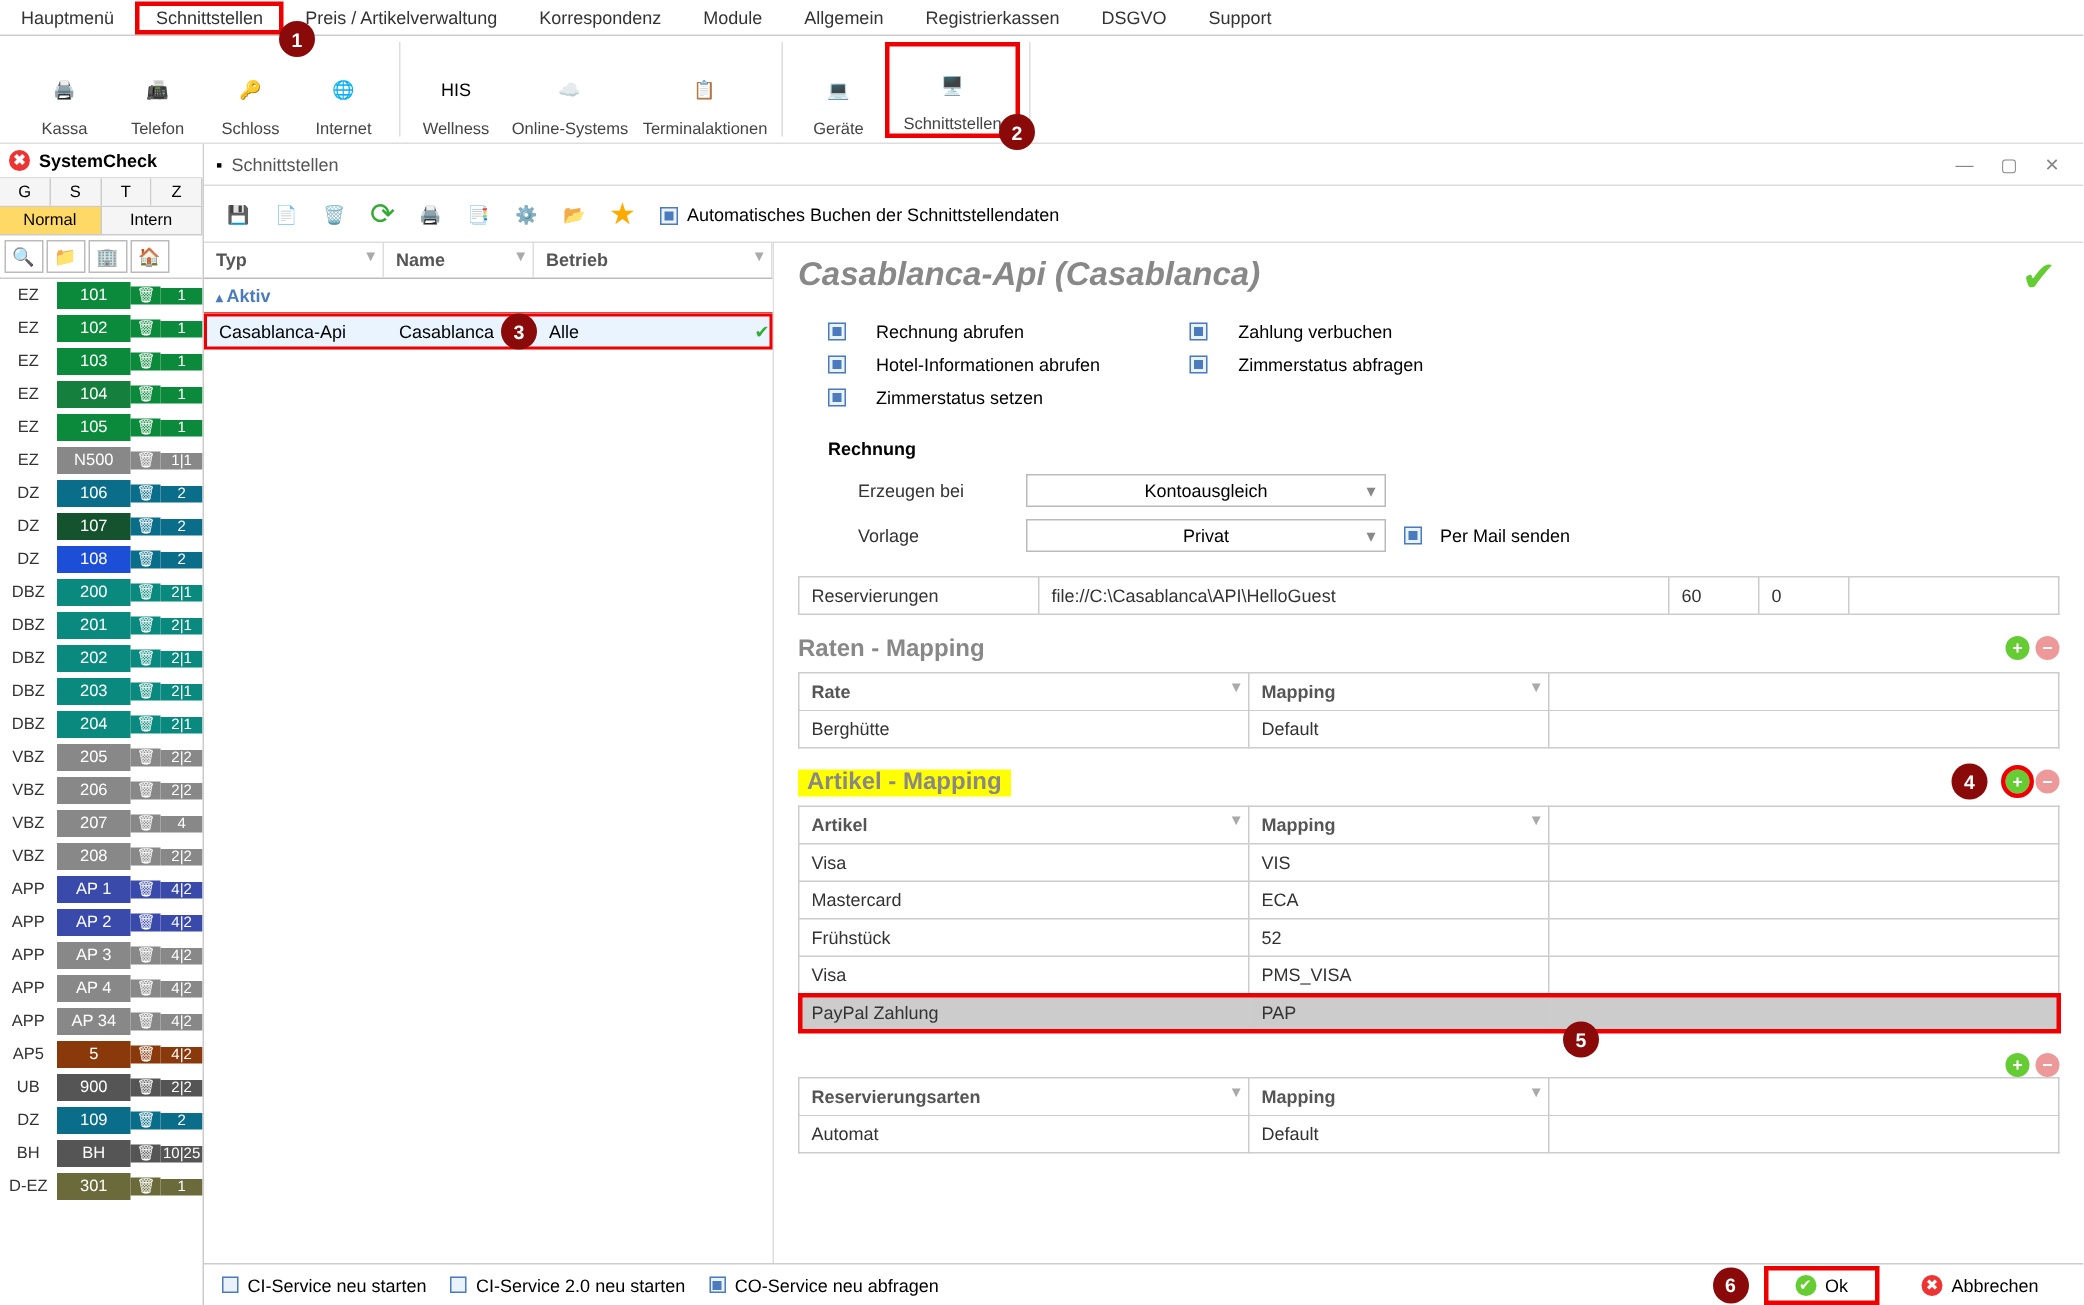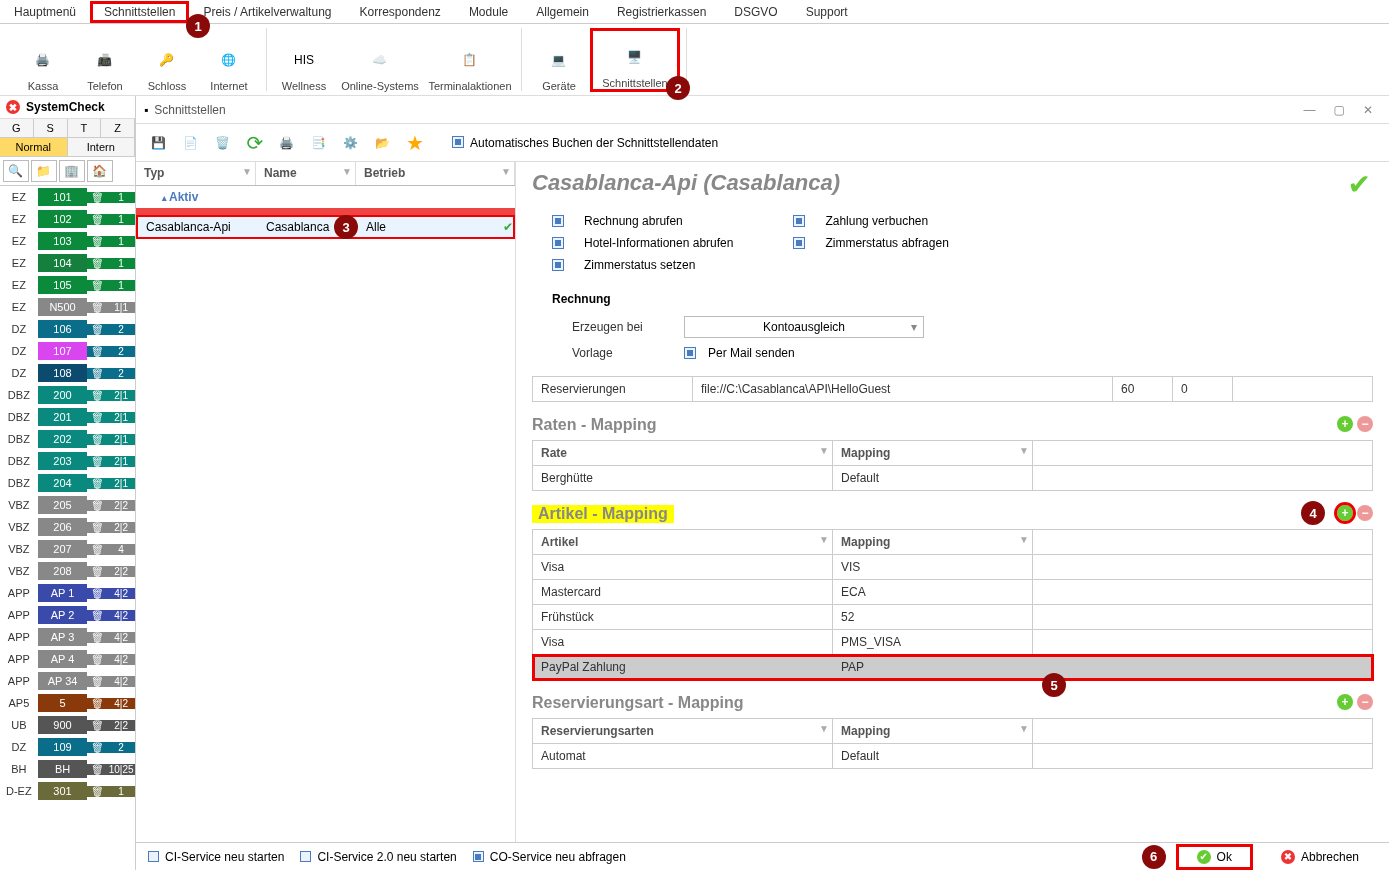--- a/index.html
+++ b/index.html
@@ -29,29 +29,29 @@
 .roomrow .rt{width:38px;text-align:center;font-size:11px;color:#333}
 .roomrow .rn{width:50px;text-align:center;color:#fff;font-size:11px;padding:3px 0}
 .roomrow .ri{width:20px;text-align:center;color:#fff;font-size:10px}
 .roomrow .rc{width:28px;text-align:center;color:#fff;font-size:10px}
 .content{position:absolute;left:136px;top:96px;right:0;bottom:0;display:flex;flex-direction:column}
 .winhdr{display:flex;align-items:center;padding:4px 8px;background:#fff;border-bottom:1px solid #ddd;height:28px}
 .winhdr .wtitle{margin-left:6px;color:#555}
 .winctrl{margin-left:auto;display:flex;gap:18px;padding-right:8px;color:#888}
 .toolbar{display:flex;align-items:center;padding:4px 8px;background:#fff;border-bottom:1px solid #ddd;height:38px;gap:2px}
 .tbtn{width:30px;height:30px;display:flex;align-items:center;justify-content:center;cursor:pointer}
-.autocheck{display:flex;align-items:flex-start;gap:6px;margin-left:20px}
+.autocheck{display:flex;align-items:flex-end;gap:6px;margin-left:8px}
 .cbx{width:12px;height:12px;border:1px solid #4a7bbd;background:#eaf2fb;display:inline-flex;align-items:center;justify-content:center}
 .cbx.on::after{content:"";width:6px;height:6px;background:#4a7bbd}
 .mainflex{display:flex;flex:1;overflow:hidden}
 .listpane{width:380px;border-right:1px solid #ddd;display:flex;flex-direction:column}
 .listhdr{display:flex;background:#fff;border-bottom:1px solid #bbb;height:24px}
 .listhdr .col{padding:4px 8px;font-weight:bold;color:#555;border-right:1px solid #ddd;position:relative}
 .filt{position:absolute;right:3px;top:4px;color:#aaa;font-size:10px}
-.grouprow{background:#fff;padding:4px 26px;color:#4a7bbd;font-weight:bold;border-bottom:7px solid #ef4444}
+.grouprow{background:#fff;padding:4px 8px;color:#4a7bbd;font-weight:bold;border-bottom:1px solid #ef4444}
 .grouprow::before{content:"▴ ";font-size:9px}
 .datarow{display:flex;background:#eaf4ff;height:24px;align-items:center;border:2px solid #e00}
 .datarow .cell{padding:3px 8px}
 .datarow .chk{width:18px;text-align:center;color:#3a3}
 .detailpane{flex:1;padding:8px 16px;overflow-y:auto;position:relative}
 .dtitle{font-size:22px;font-style:italic;font-weight:bold;color:#888;margin-bottom:10px}
 .okbig{position:absolute;right:18px;top:6px;color:#6c3;font-size:28px}
 .cbrow{display:flex;align-items:center;gap:20px;padding:2px 0}
 .cbgrid{display:flex;gap:60px;padding:6px 20px}
 .cbcol{display:flex;flex-direction:column;gap:4px}
@@ -206,27 +206,27 @@
         <div class="rc" style="background:#888">1|1</div>
       </div>
       <div class="roomrow">
         <div class="rt">DZ</div>
         <div class="rn" style="background:#0a6e8a">106</div>
         <div class="ri" style="background:#0a6e8a">🗑</div>
         <div class="rc" style="background:#0a6e8a">2</div>
       </div>
       <div class="roomrow">
         <div class="rt">DZ</div>
-        <div class="rn" style="background:#d946ef">107</div>
+        <div class="rn" style="background:#14532d">107</div>
         <div class="ri" style="background:#0a6e8a">🗑</div>
         <div class="rc" style="background:#0a6e8a">2</div>
       </div>
       <div class="roomrow">
         <div class="rt">DZ</div>
-        <div class="rn" style="background:#0c4a6e">108</div>
+        <div class="rn" style="background:#1d4ed8">108</div>
         <div class="ri" style="background:#0a6e8a">🗑</div>
         <div class="rc" style="background:#0a6e8a">2</div>
       </div>
       <div class="roomrow">
         <div class="rt">DBZ</div>
         <div class="rn" style="background:#0a8a7e">200</div>
         <div class="ri" style="background:#0a8a7e">🗑</div>
         <div class="rc" style="background:#0a8a7e">2|1</div>
       </div>
       <div class="roomrow">
@@ -413,20 +413,21 @@
           </div>
       </div>
       <div style="padding:6px 20px">
         <div style="font-weight:bold;margin:6px 0">Rechnung</div>
         <div class="frm">
           <label>Erzeugen bei</label>
           <div class="sel">Kontoausgleich</div>
         </div>
         <div class="frm">
           <label>Vorlage</label>
+          <div class="sel">Privat</div>
           <span class="cbx on"></span>
           <span>Per Mail senden</span>
         </div>
       </div>
       <table class="tbl" style="margin-top:6px">
         <tbody>
             <tr>
           <td style="width:160px">Reservierungen</td>
           <td>file://C:\Casablanca\API\HelloGuest</td>
           <td style="width:60px">60</td>
@@ -504,21 +505,20 @@
             </tbody>
         </table>
         <div class="marker" style="left:510px;top:168px">5</div>
       </div>
 
       <div class="sect">
         <div class="addrem">
           <div class="a add">+</div>
           <div class="a rem">−</div>
         </div>
-        <div class="secttitle">Reservierungsart - Mapping</div>
         <table class="tbl">
           <tbody>
               <tr>
             <th style="width:300px"><span>Reservierungsarten</span><span class="filt">▼</span></th>
             <th style="width:200px"><span>Mapping</span><span class="filt">▼</span></th>
             <th></th>
           </tr>
           </tbody>
             <tbody id="resartbody">
               <tr>

